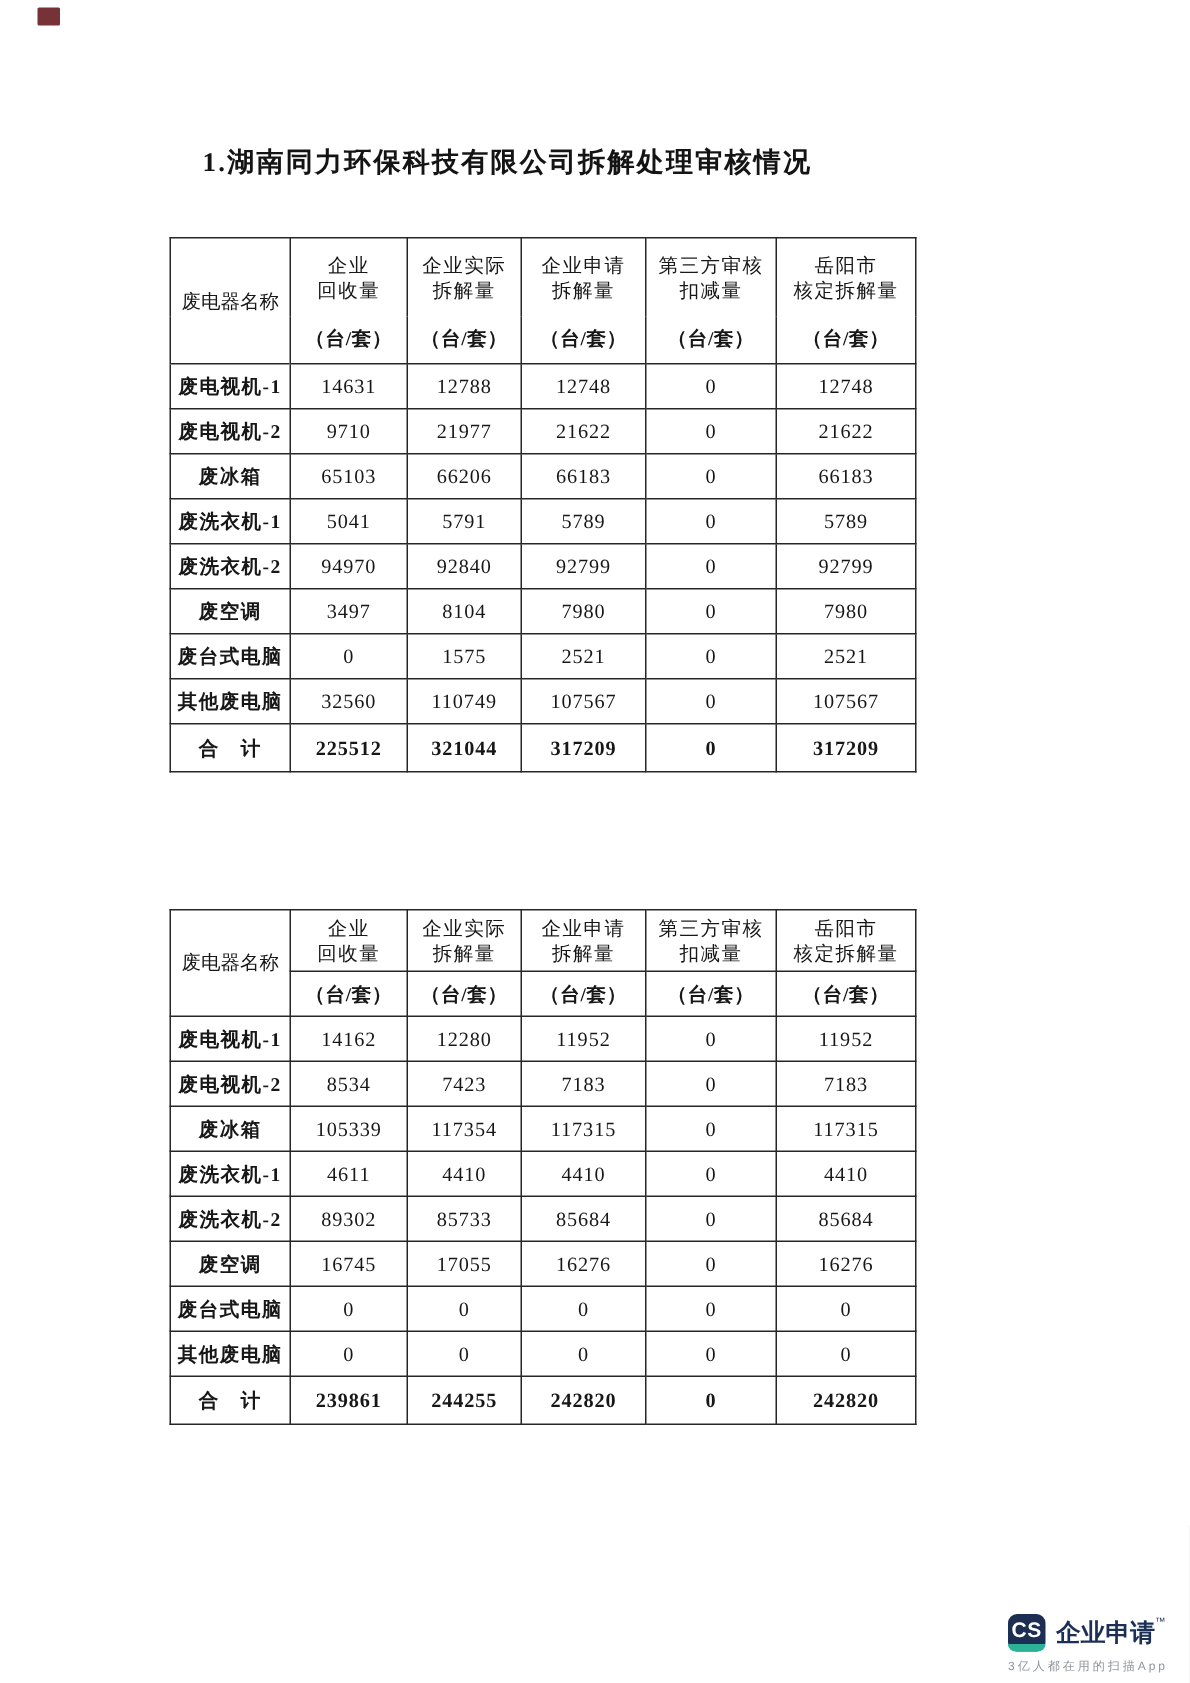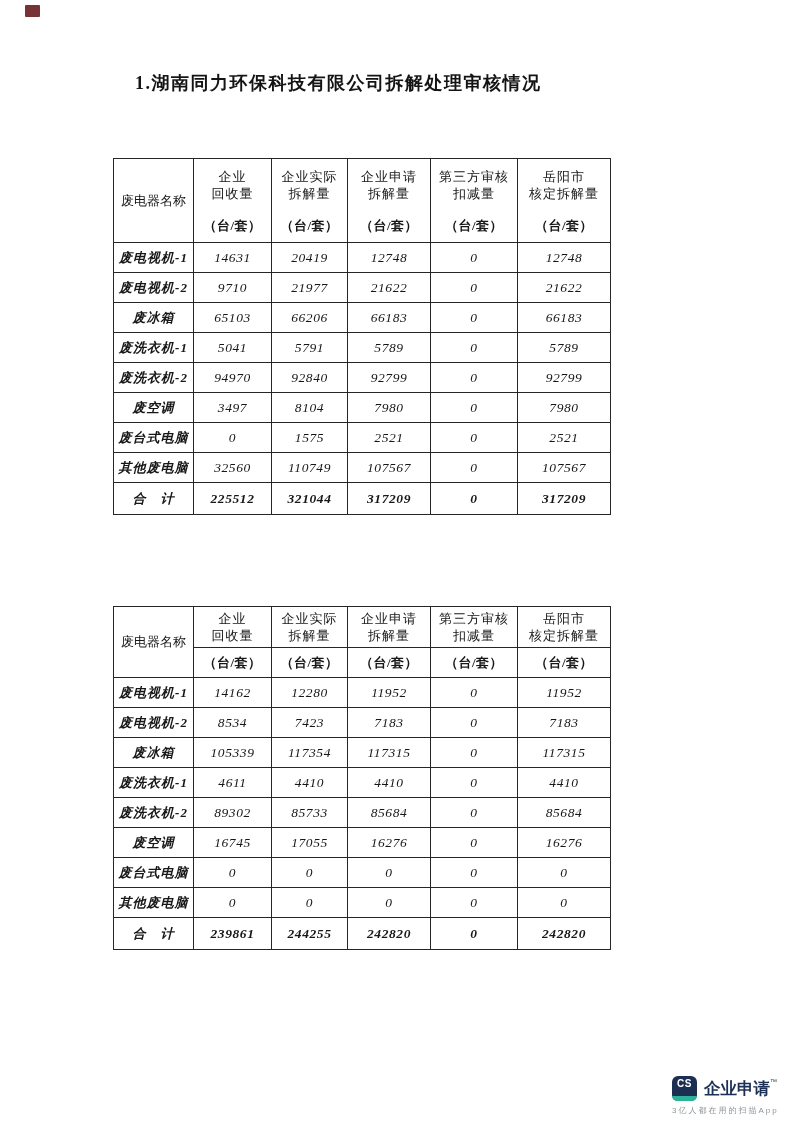--- a/index.html
+++ b/index.html
@@ -11,21 +11,21 @@
   
   .corner-mark{
     position:absolute;left:25px;top:5px;width:15px;height:12px;
     background:#6a2125;border-radius:1px;opacity:.92;
   }
   
   .sec-title{
     position:absolute;font-size:18px;font-weight:600;letter-spacing:1.5px;
     color:#141414;white-space:nowrap;
   }
-  .sec-title.t1{left:135px;top:71px;}
+  .sec-title.t1{left:135px;top:96px;}
   .sec-title.t2{left:103px;top:555px;}
   
   table.audit{
     position:absolute;left:113px;border-collapse:collapse;table-layout:fixed;
     width:497px;background:#fff;
   }
   table.audit.t1{top:158px;}
   table.audit.t2{top:606px;}
   .audit th,.audit td{
     border:1px solid #262626;padding:0;text-align:center;vertical-align:middle;
@@ -35,36 +35,36 @@
   .hd-line{line-height:17px;letter-spacing:1px;}
   .t1 tr.hdr-top{height:52px;}
   .t1 tr.hdr-unit{height:32px;}
   .t2 tr.hdr-top{height:41px;}
   .t2 tr.hdr-unit{height:30px;}
   
   .t1 tr.hdr-unit th{border-top:none;}
   .t1 tr.hdr-top th{border-bottom:none;}
   .t1 th.name-hd{border-bottom:1px solid #262626;}
   .audit th.unit{font-weight:bold;letter-spacing:.5px;}
-  .audit tbody tr{height:30px;font-style:italic;}
+  .audit tbody tr{height:30px;}
   .audit tbody tr.total{height:32px;}
   .audit td.name{font-weight:bold;letter-spacing:1px;}
   .audit td.num{font-size:13.5px;letter-spacing:.6px;}
   .audit tr.total td{font-weight:bold;}
   
   .watermark{position:absolute;left:672px;top:1076px;width:118px;}
   .wm-row{display:flex;align-items:center;}
   .cs-badge{
     position:relative;width:25px;height:25px;border-radius:6px;
     background:#1c2e52;flex:0 0 auto;
   }
   .cs-badge .cs-txt{
     position:absolute;left:0;right:0;top:2px;text-align:center;
     color:#ffffff;font-family:"Liberation Sans",sans-serif;
-    font-weight:bold;font-size:10px;letter-spacing:.5px;
+    font-weight:bold;font-size:14px;letter-spacing:.5px;
   }
   .cs-badge .strip{
     position:absolute;left:0;right:0;bottom:0;height:5px;
     background:#2cb397;border-radius:0 0 6px 6px;
   }
   .wm-name{
     font-family:"Liberation Sans",sans-serif;font-weight:bold;
     font-size:16.5px;color:#1c2f55;margin-left:7px;white-space:nowrap;
   }
   .wm-name sup{font-size:7px;font-weight:normal;vertical-align:top;}
@@ -120,21 +120,21 @@
         <th class="unit">（台/套）</th>
         <th class="unit">（台/套）</th>
         <th class="unit">（台/套）</th>
         <th class="unit">（台/套）</th>
       </tr>
     </thead>
     <tbody>
         <tr>
           <td class="name">废电视机-1</td>
           <td class="num">14631</td>
-          <td class="num">20419</td>
+          <td class="num">12788</td>
           <td class="num">12748</td>
           <td class="num">0</td>
           <td class="num">12748</td>
         </tr>
         <tr>
           <td class="name">废电视机-2</td>
           <td class="num">9710</td>
           <td class="num">21977</td>
           <td class="num">21622</td>
           <td class="num">0</td>

